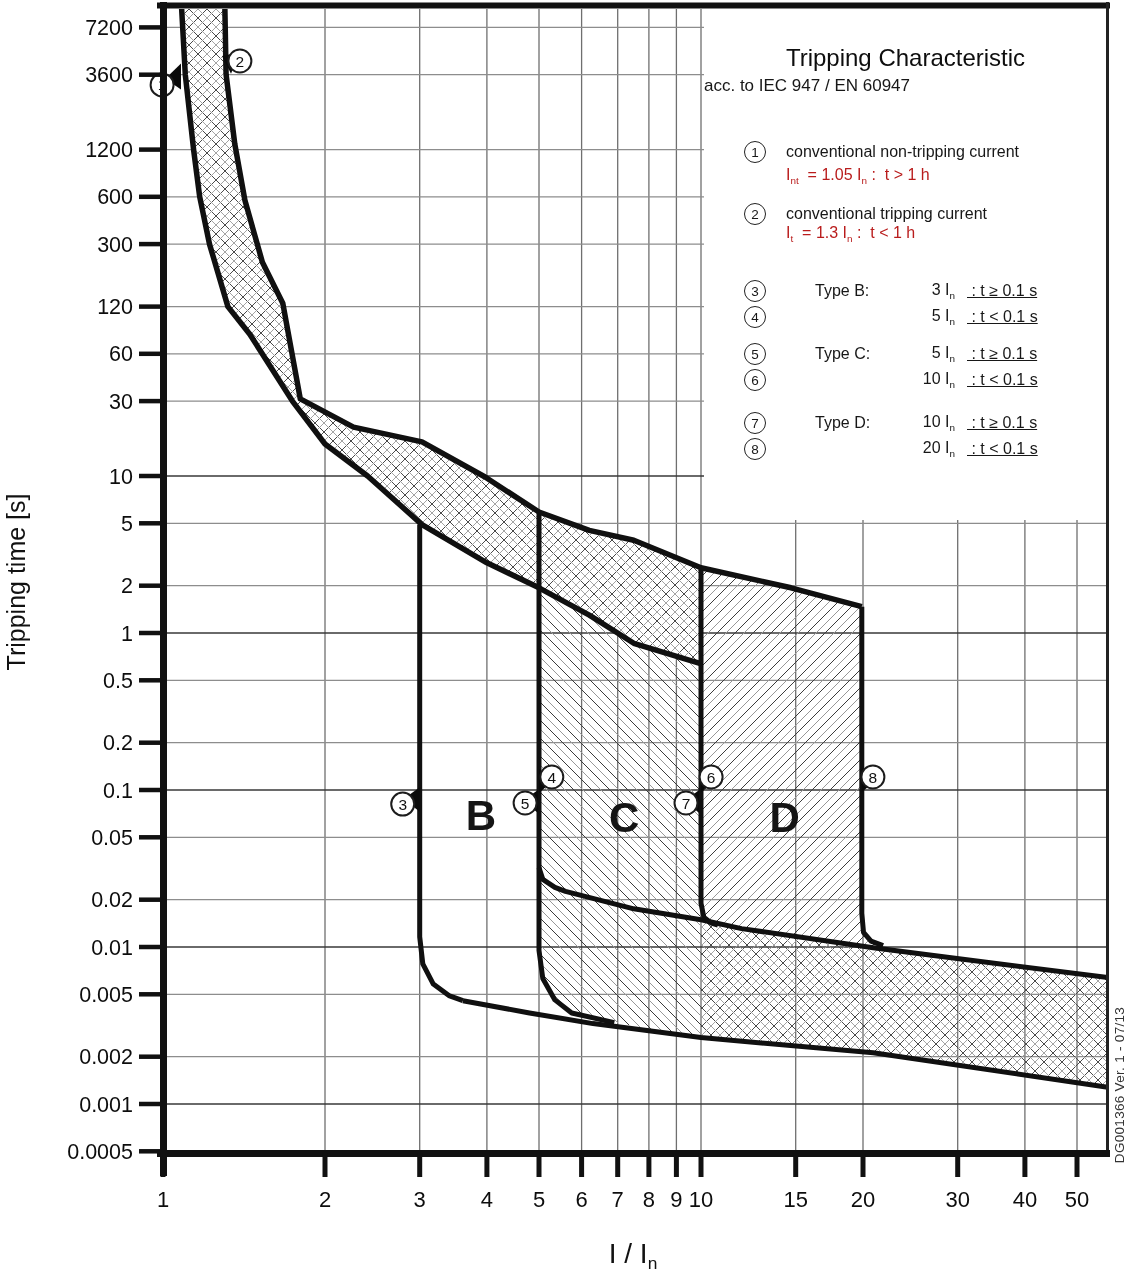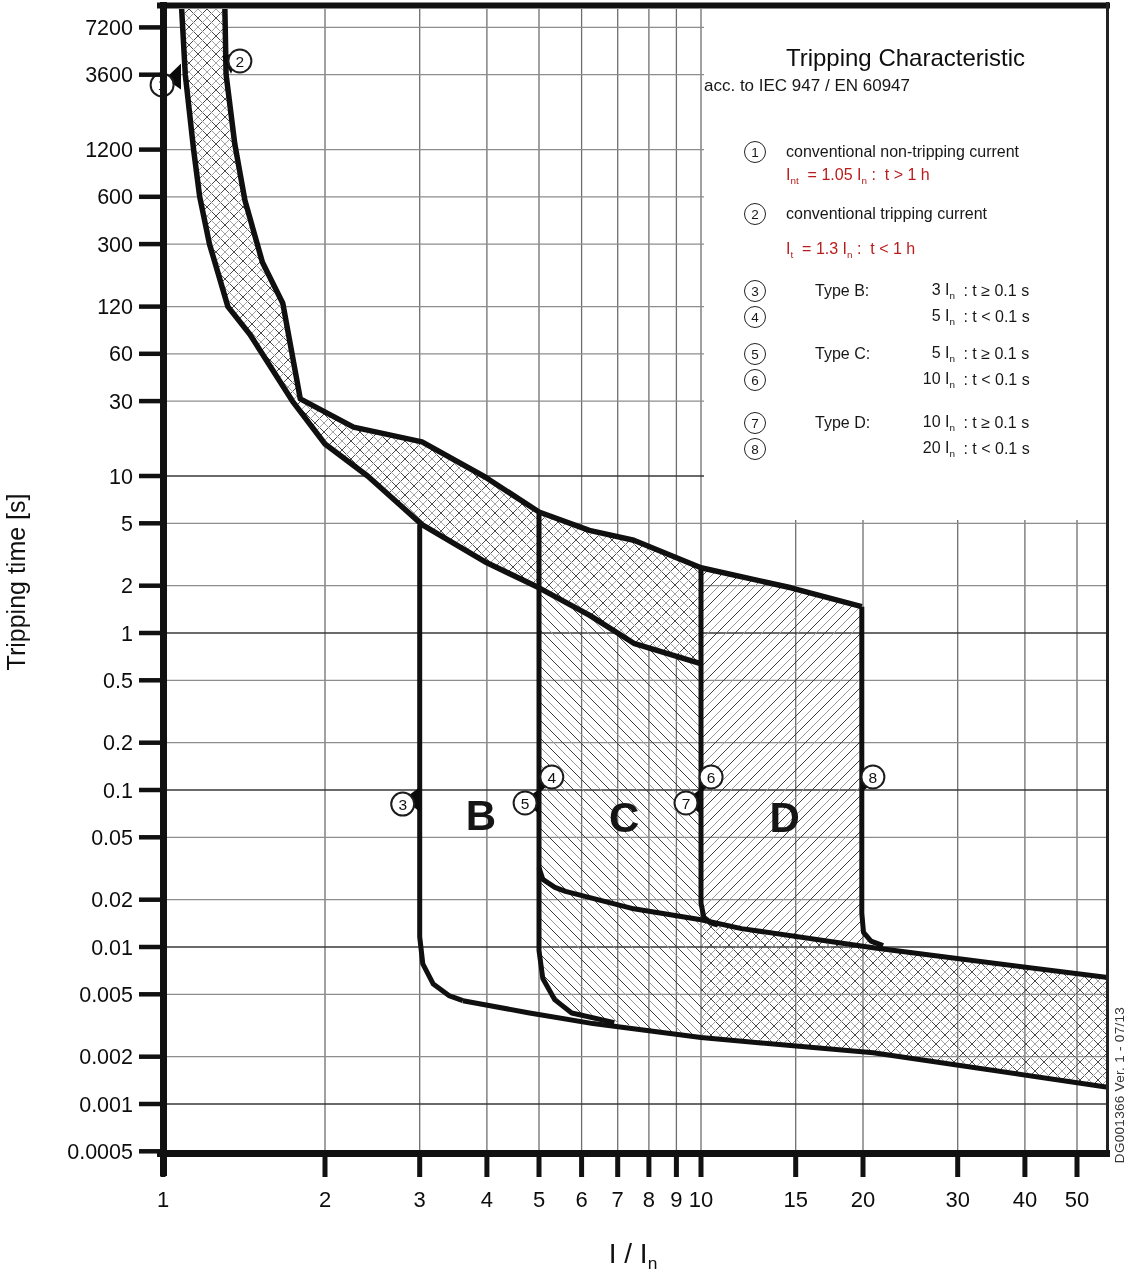--- a/index.html
+++ b/index.html
@@ -16,21 +16,21 @@
   sub{font-size:62%;}
   .legend{position:absolute;left:704px;top:0;width:403px;height:520px;}
   .lg-title{position:absolute;top:44px;width:100%;text-align:center;font-size:24px;color:#0e0e0e;}
   .lg-sub{position:absolute;width:100%;text-align:left;font-size:17px;color:#171717;}
   .lrow{position:absolute;display:flex;align-items:center;font-size:16px;color:#171717;height:26px;}
   .lc{flex:0 0 auto;width:22px;height:22px;border:1.6px solid #222;border-radius:50%;
       font-size:13.5px;line-height:21px;text-align:center;background:#fff;box-sizing:border-box;}
   .lgap{width:20px;flex:0 0 auto;}
   .llab{width:88px;flex:0 0 auto;margin-left:29px;}
   .lval{width:52px;flex:0 0 auto;text-align:right;}
-  .lcond{margin-left:4px;white-space:pre;}
+  .lcond{margin-left:12px;white-space:pre;text-decoration:underline;}
   .lformula{position:absolute;font-size:16px;color:#b91c1c;white-space:pre;}
 </style>
 </head>
 <body>
 
 <div class="stage">
 
   <svg id="chart-svg" width="1130" height="1280" viewBox="0 0 1130 1280">
       <defs>
         <clipPath id="plotclip">
@@ -234,21 +234,21 @@
         <span class="lgap"></span>
         <span>conventional non-tripping current</span>
       </div>
       <div class="lformula" style="left:82px;top:166px"><span>I</span><sub>nt</sub><span>  = 1.05 I</span><sub>n</sub><span> :  t &gt; 1 h</span></div>
 
       <div class="lrow" style="left:40px;top:201px">
         <span class="lc">2</span>
         <span class="lgap"></span>
         <span>conventional tripping current</span>
       </div>
-      <div class="lformula" style="left:82px;top:240px"><span>I</span><sub>t</sub><span>  = 1.3 I</span><sub>n</sub><span> :  t &lt; 1 h</span></div>
+      <div class="lformula" style="left:82px;top:224px"><span>I</span><sub>t</sub><span>  = 1.3 I</span><sub>n</sub><span> :  t &lt; 1 h</span></div>
 
       <div class="lrow" style="left:40px;top:278px">
         <span class="lc">3</span>
         <span class="lgap"></span>
         <span class="llab">Type B:</span>
         <span class="lval"><span>3 I</span><sub>n</sub></span>
         <span class="lcond"> : t ≥ 0.1 s</span>
       </div>
       <div class="lrow" style="left:40px;top:304px">
         <span class="lc">4</span>

